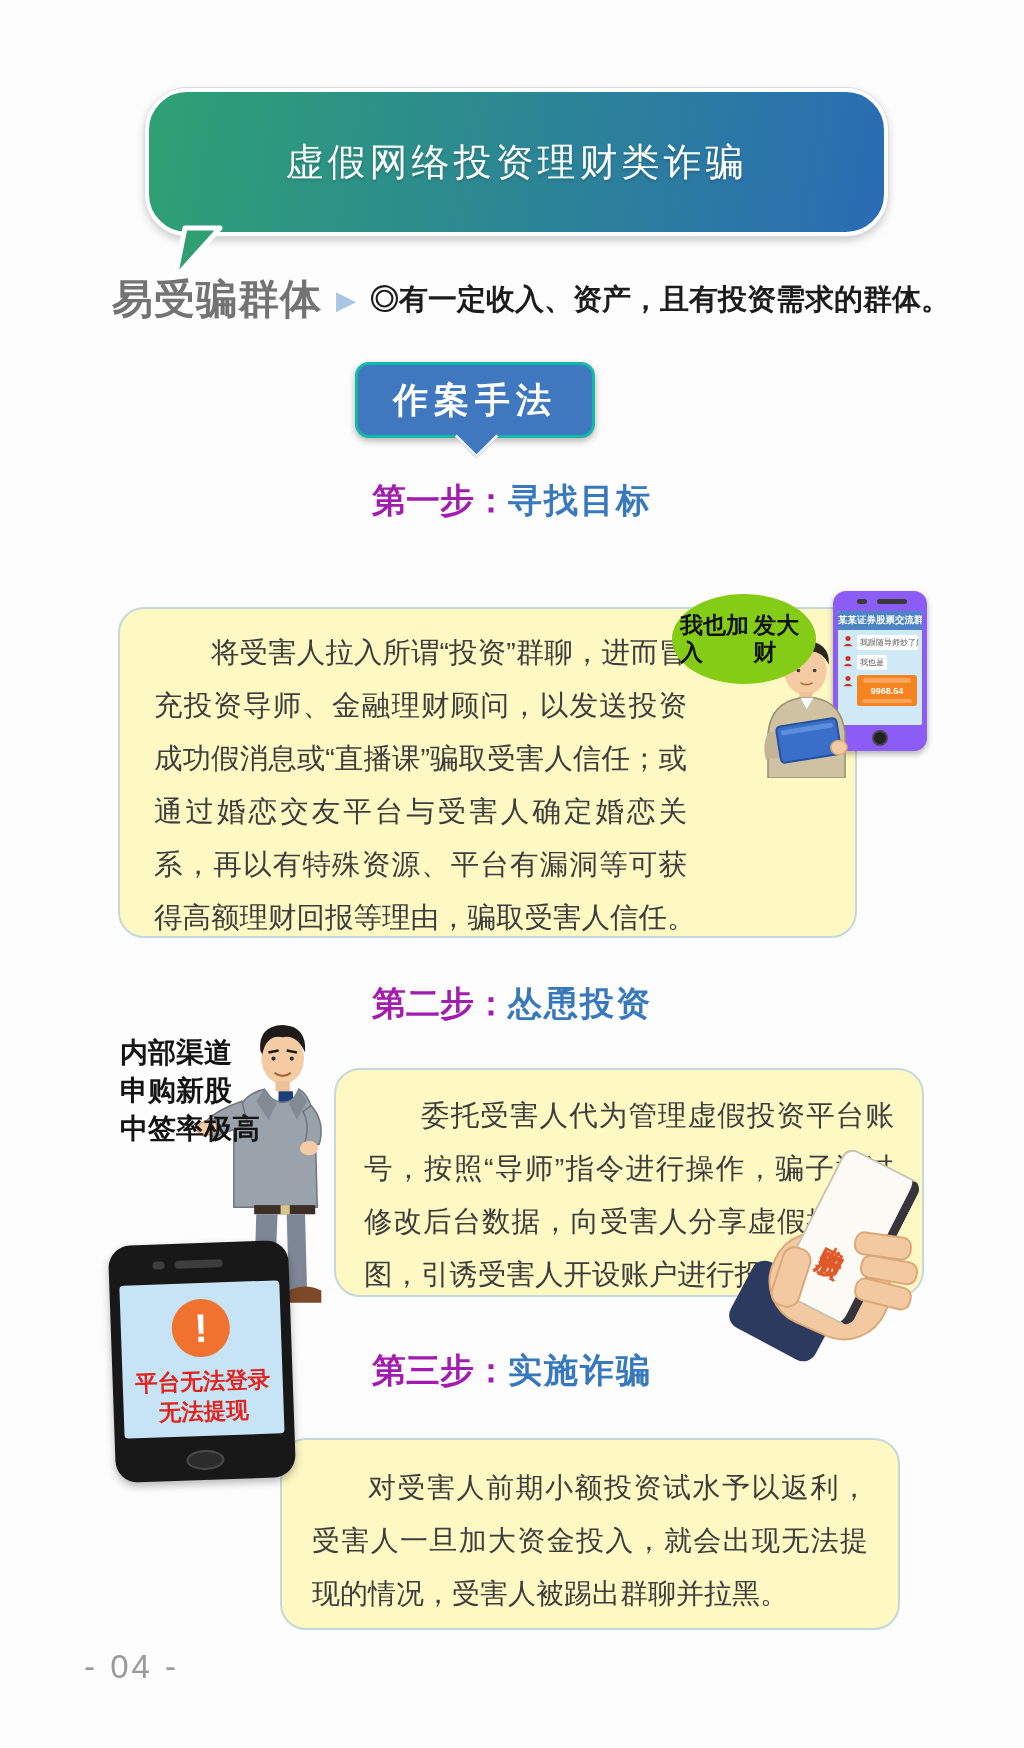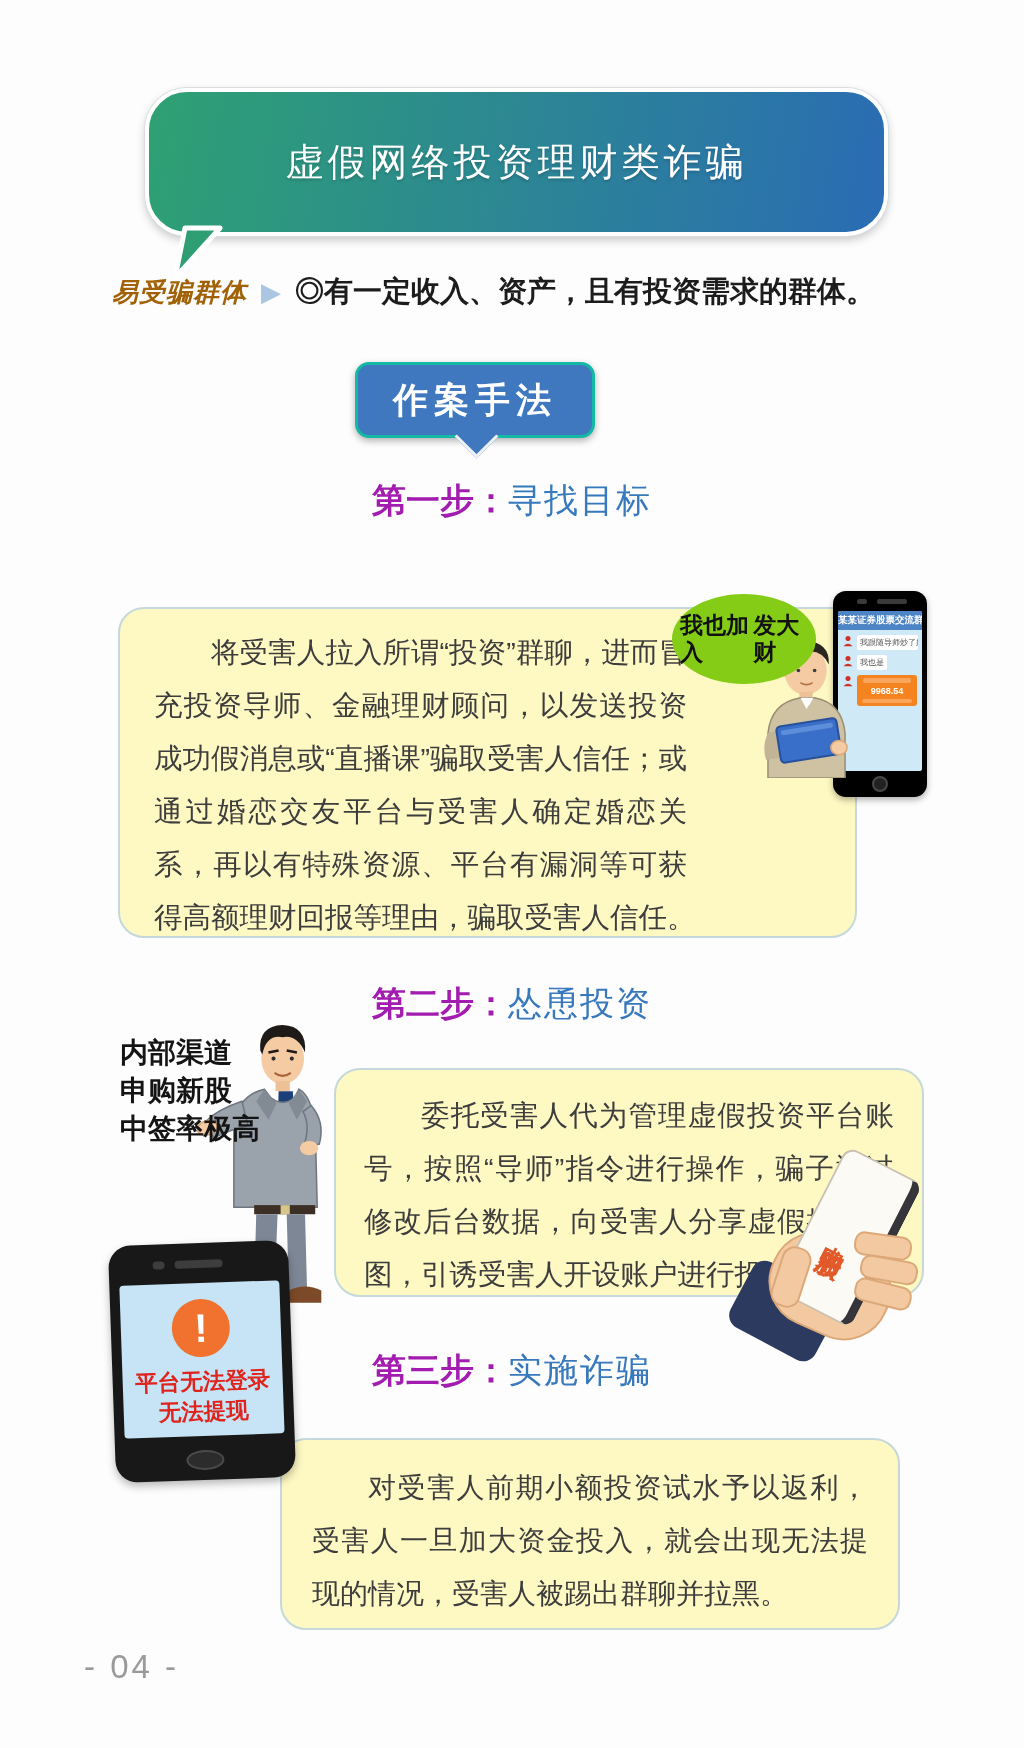--- a/index.html
+++ b/index.html
@@ -11,37 +11,37 @@
     background:linear-gradient(100deg,#2ea173 0%,#2a6cb4 100%);
     border:4px solid #ffffff;border-radius:42px;
     box-shadow:0 0 0 1px #d9dde0,0 4px 10px rgba(0,0,0,.22);
     display:flex;align-items:center;justify-content:center;}
   .title-bubble span{color:#fff;font-family:"Liberation Serif", serif;font-weight:400;
     font-size:38px;letter-spacing:4px;text-shadow:0 2px 3px rgba(0,0,0,.18);}
   .title-tail{position:absolute;left:166px;top:224px;width:64px;height:58px;}
 
   
   .audience{position:absolute;left:112px;top:272px;width:860px;display:flex;align-items:center;gap:14px;}
-  .aud-label{color:#a16207;font-weight:800;font-size:26px;letter-spacing:1px;font-style:italic;}
+  .aud-label{color:#737373;font-weight:800;font-size:41px;letter-spacing:1px;}
   .aud-arrow{color:#aac6e2;font-size:26px;line-height:1;}
   .aud-desc{color:#1c1c1c;font-family:"Liberation Serif", serif;font-weight:700;font-size:29px;}
 
   
   .badge{position:absolute;left:355px;top:362px;width:234px;height:70px;background:#4078bf;
     border:3px solid #14b8a6;border-radius:14px;box-shadow:0 3px 7px rgba(0,0,0,.3);
     display:flex;align-items:center;justify-content:center;z-index:3;}
   .badge span{color:#fff;font-family:"Liberation Serif", serif;font-weight:700;font-size:35px;letter-spacing:6px;}
   .badge-tail{position:absolute;left:50%;bottom:-17px;width:28px;height:28px;margin-left:-14px;
     background:#4078bf;transform:rotate(45deg);
     border-right:3px solid #eef1f4;border-bottom:3px solid #eef1f4;z-index:2;}
 
   
   .step-heading{position:absolute;left:0;width:1024px;text-align:center;font-size:34px;}
   .step-heading .hp{color:#a21caf;font-family:"Liberation Serif", serif;font-weight:700;}
-  .step-heading .hm{color:#3879bd;font-weight:400;letter-spacing:2px;}
+  .step-heading .hm{color:#3879bd;font-weight:700;letter-spacing:2px;}
   .h1pos{top:478px;} .h2pos{top:981px;} .h3pos{top:1348px;}
 
   
   .tbox{position:absolute;background:#fef9c3;border:2px solid #c5d8db;border-radius:26px;box-sizing:border-box;}
   .tbox .body{margin:0;color:#3d3d3d;font-size:28.5px;line-height:53px;text-indent:2em;text-align:justify;}
   .box1{left:118px;top:607px;width:739px;height:331px;padding:17px 30px 0 34px;}
   .box1 .wrapspacer{float:right;width:138px;height:216px;}
   .box2{left:334px;top:1068px;width:590px;height:229px;padding:19px 28px 0 28px;}
   .box3{left:280px;top:1438px;width:620px;height:192px;padding:21px 30px 0 30px;}
   .box3 .body{font-size:28px;}
@@ -49,21 +49,21 @@
   
   .bubble1{position:absolute;left:672px;top:594px;width:128px;height:74px;background:#84cc16;
     border:8px solid #84cc16;border-radius:50%;display:flex;flex-direction:row;
     align-items:center;justify-content:center;z-index:6;}
   .bubble1 div{color:#111;font-weight:800;font-size:23px;line-height:27px;}
 
   
   .person1{position:absolute;left:748px;top:636px;width:115px;height:142px;z-index:5;}
 
   
-  .phone1{position:absolute;left:833px;top:591px;width:94px;height:206px;background:#000000;
+  .phone1{position:absolute;left:833px;top:591px;width:94px;height:160px;background:#8b5cf6;
     border-radius:13px;box-shadow:0 3px 6px rgba(0,0,0,.3);z-index:4;}
   .p1-cam{position:absolute;left:24px;top:8px;width:10px;height:5px;border-radius:3px;background:#3a3a3a;}
   .p1-spk{position:absolute;left:44px;top:8px;width:30px;height:5px;border-radius:3px;background:#3a3a3a;}
   .p1-screen{position:absolute;left:5px;right:5px;top:20px;bottom:26px;background:#cfe9f6;
     border-radius:2px;overflow:hidden;}
   .p1-head{background:#4d84c6;color:#fff;font-weight:700;font-size:9.5px;text-align:center;
     padding:3px 0;letter-spacing:0;white-space:nowrap;}
   .p1-row{display:flex;align-items:flex-start;gap:3px;margin:5px 4px 0 4px;}
   .p1-row svg{width:12px;height:12px;flex:0 0 auto;}
   .p1-bubble{background:#fff;border-radius:2px;color:#555;font-size:8px;padding:2px 3px;white-space:nowrap;

